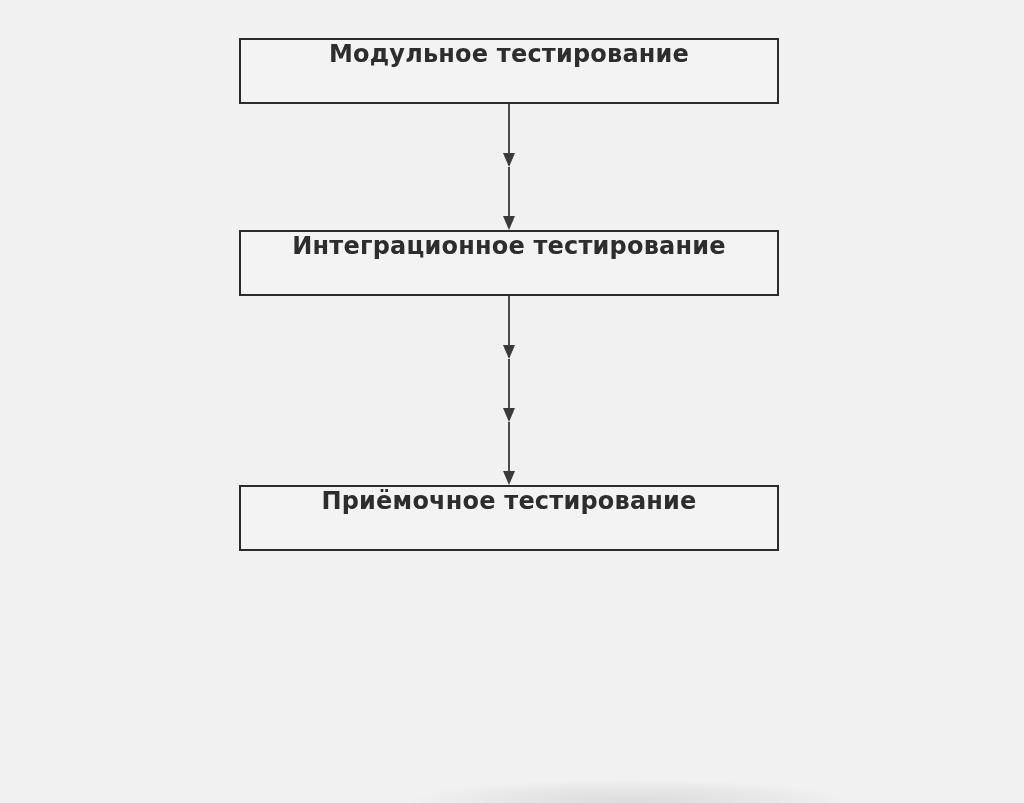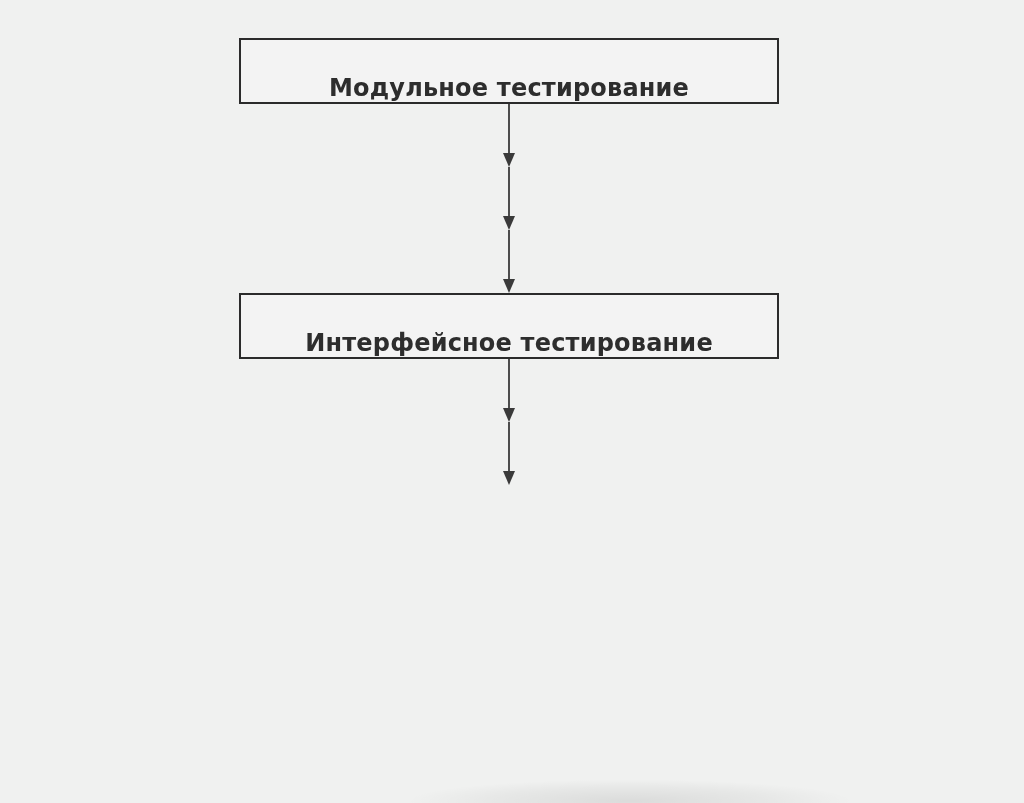--- a/index.html
+++ b/index.html
@@ -23,21 +23,21 @@
     flex-direction: column;
     align-items: center;
   }
   .stage-box {
     box-sizing: border-box;
     width: 540px;
     height: 66px;
     background: #f3f3f3;
     border: 2px solid #2b2b2b;
     display: flex;
-    align-items: flex-end;
+    align-items: flex-start;
     justify-content: center;
   }
   .stage-label {
     font-size: 24px;
     font-weight: 700;
     color: #2d2d2d;
     letter-spacing: 0.2px;
     white-space: nowrap;
   }
   .arrow {
@@ -78,43 +78,46 @@
   </div>
 
 
   <div class="arrow">
     <svg width="16" height="63" viewBox="0 0 16 63" aria-hidden="true">
       <line x1="8" y1="0" x2="8" y2="50" stroke="#3a3a3a" stroke-width="1.8"></line>
       <path d="M 2 49 L 14 49 L 8 63 Z" fill="#3a3a3a"></path>
     </svg>
   </div>
 
-
-  <div class="arrow">
-    <svg width="16" height="63" viewBox="0 0 16 63" aria-hidden="true">
-      <line x1="8" y1="0" x2="8" y2="50" stroke="#3a3a3a" stroke-width="1.8"></line>
-      <path d="M 2 49 L 14 49 L 8 63 Z" fill="#3a3a3a"></path>
-    </svg>
-  </div>
-
   <div class="stage-box">
-    <span class="stage-label">Интерфейсное тестирование</span>
+    <span class="stage-label">Интеграционное тестирование</span>
   </div>
 
   <div class="arrow">
     <svg width="16" height="63" viewBox="0 0 16 63" aria-hidden="true">
       <line x1="8" y1="0" x2="8" y2="50" stroke="#3a3a3a" stroke-width="1.8"></line>
       <path d="M 2 49 L 14 49 L 8 63 Z" fill="#3a3a3a"></path>
     </svg>
   </div>
 
 
   <div class="arrow">
     <svg width="16" height="63" viewBox="0 0 16 63" aria-hidden="true">
       <line x1="8" y1="0" x2="8" y2="50" stroke="#3a3a3a" stroke-width="1.8"></line>
       <path d="M 2 49 L 14 49 L 8 63 Z" fill="#3a3a3a"></path>
     </svg>
   </div>
 
 
+  <div class="arrow">
+    <svg width="16" height="63" viewBox="0 0 16 63" aria-hidden="true">
+      <line x1="8" y1="0" x2="8" y2="50" stroke="#3a3a3a" stroke-width="1.8"></line>
+      <path d="M 2 49 L 14 49 L 8 63 Z" fill="#3a3a3a"></path>
+    </svg>
+  </div>
+
+  <div class="stage-box">
+    <span class="stage-label">Приёмочное тестирование</span>
+  </div>
+
 </div>
 
 <div class="bottom-shadow"></div>
 
 </body></html>

